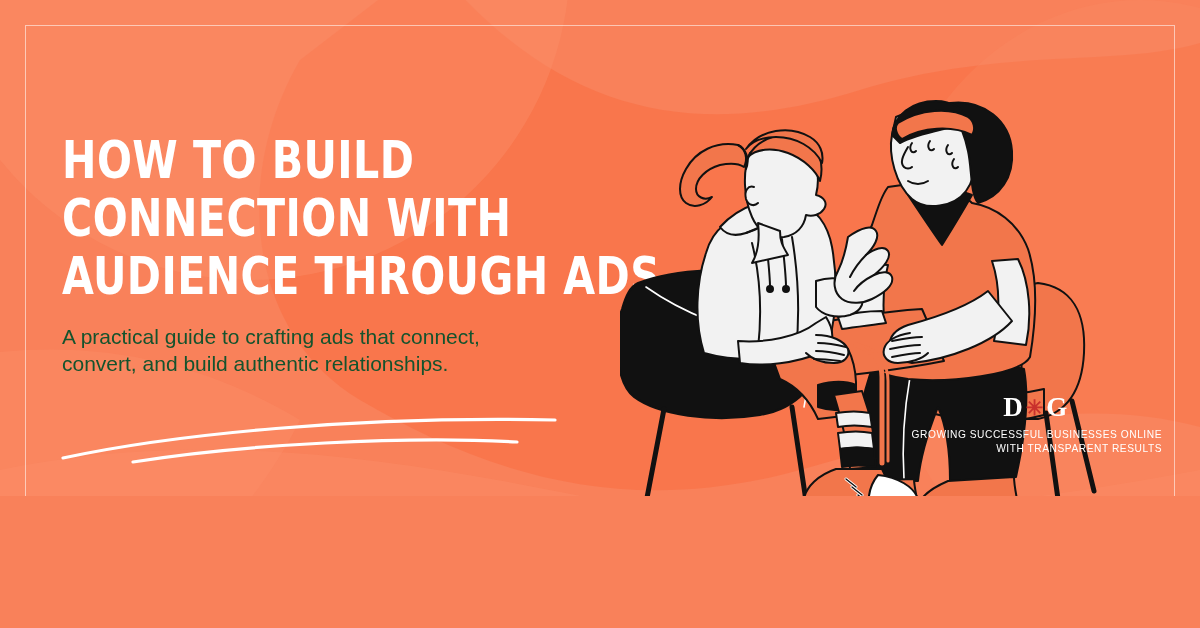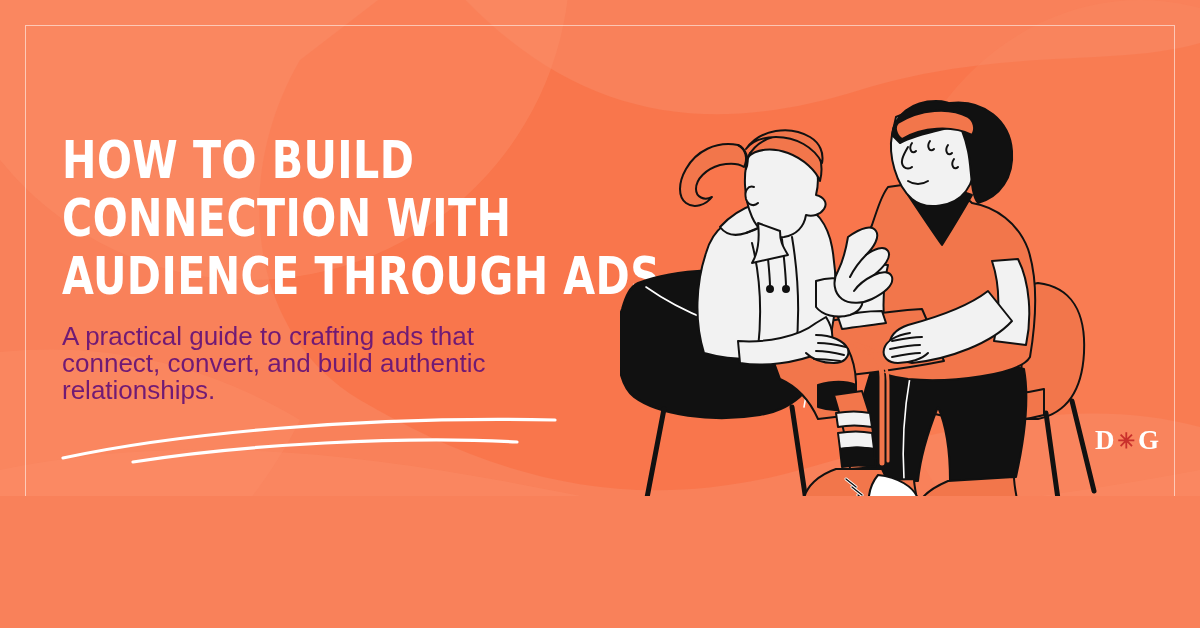--- a/index.html
+++ b/index.html
@@ -40,22 +40,22 @@
     font-size:52px;
     line-height:58px;
     letter-spacing:0.5px;
     text-transform:uppercase;
     transform:scaleX(0.88);
     transform-origin:left center;
     white-space:nowrap;
   }
   #subtitle {
     margin-top:18px;
-    color:#701a75;
-    font-size:26px;
+    color:#14532d;
+    font-size:21px;
     line-height:27px;
     font-weight:400;
     width:470px;
   }
   
   #swoosh { position:absolute; left:55px; top:398px; width:520px; height:90px; }
   
   #illustration { position:absolute; left:620px; top:95px; width:540px; height:440px; }
   
   #logo-lockup {
@@ -294,15 +294,19 @@
 
       <path d="M118,50 C126,54 130,64 126,74"></path>
 
     </g>
   </svg>
 
   <div id="logo-lockup">
     <div id="logo-mark">
       <span>D</span><span class="star">✳</span><span>G</span>
     </div>
+    <div id="tagline">
+      <div class="tagline-line">GROWING SUCCESSFUL BUSINESSES ONLINE</div>
+      <div class="tagline-line">WITH TRANSPARENT RESULTS</div>
+    </div>
   </div>
 
 </div>
 
 </body></html>

